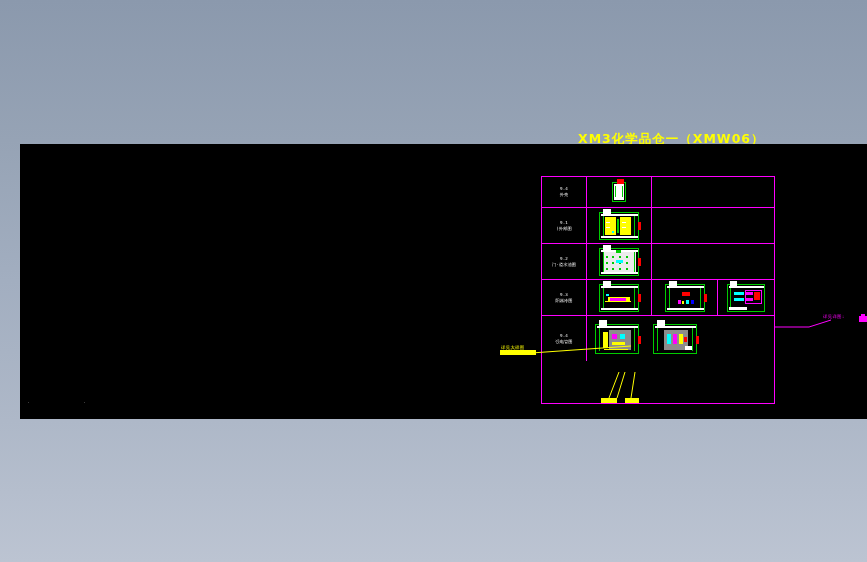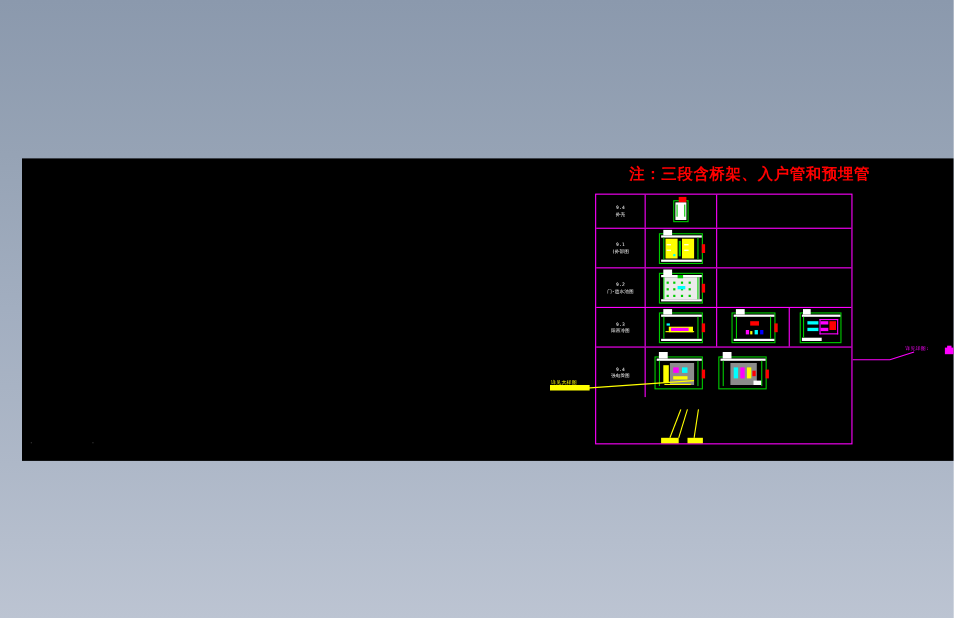--- a/index.html
+++ b/index.html
@@ -203,22 +203,22 @@
     width: 1px;
     height: 1px;
     background: #3a3a3a;
   }
 </style>
 </head>
 <body>
 
 <div id="app">
 
-
-  <div class="cad-title" id="title-note">注：三段含桥架、入户管和预埋管</div>
+  <div class="cad-title" id="title-main">XM3化学品仓一（XMW06）</div>
+
 
   <div id="canvas">
 
     <div id="leader-left">
       <svg width="132" height="16" viewBox="0 0 132 16">
         <polyline points="1,10 18,10 132,2" fill="none" stroke="#ffff00" stroke-width="1"></polyline>
         <rect x="1" y="6" width="36" height="5" fill="#ffff00"></rect>
       </svg>
       <div class="anno-text-y" style="left:2px; top:1px;">详见大样图</div>
     </div>

